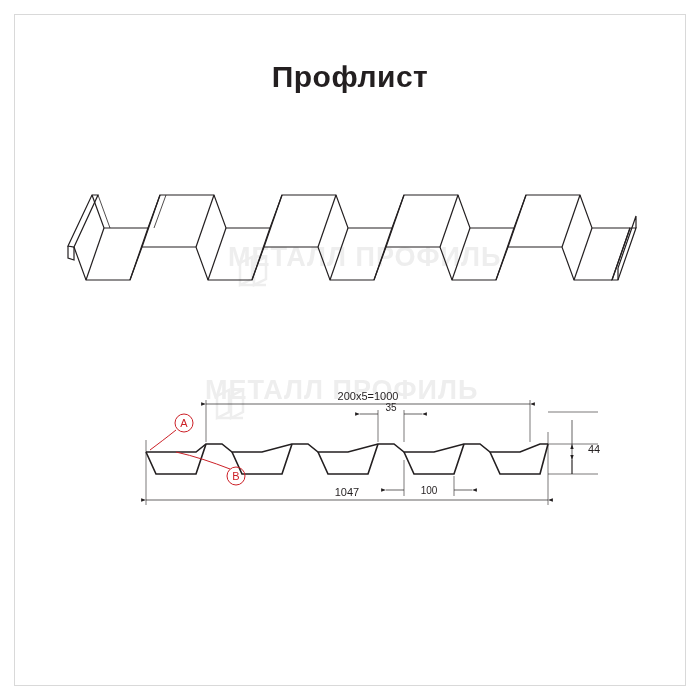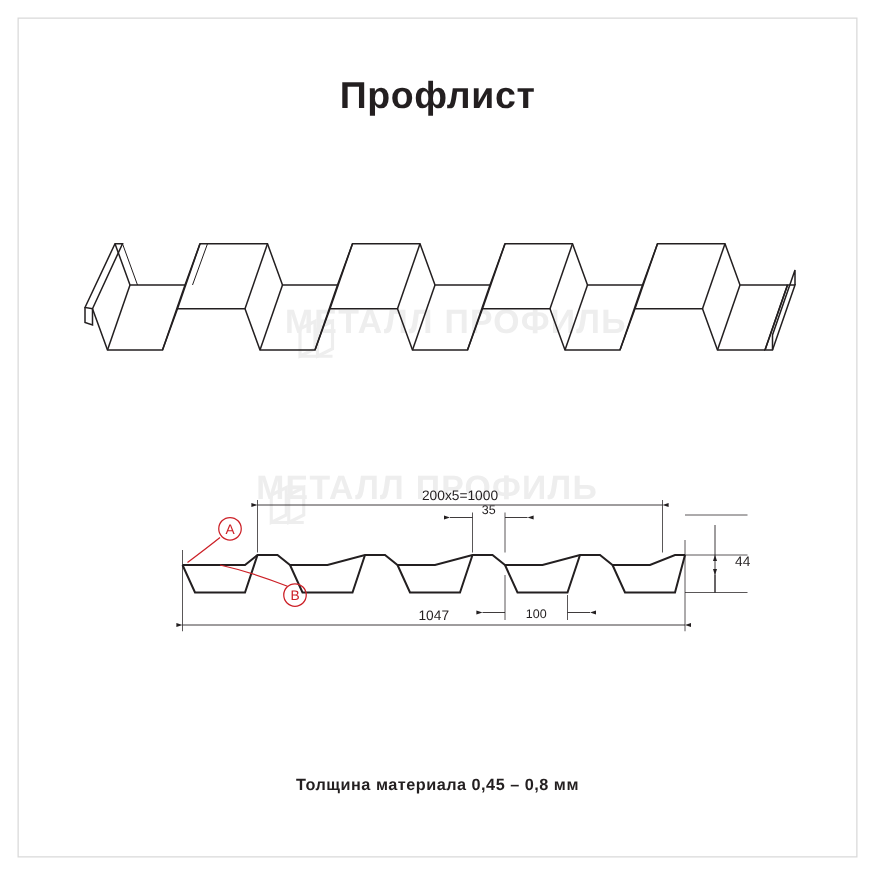--- a/index.html
+++ b/index.html
@@ -282,15 +282,14 @@
       </g>
 
       <g>
         <circle cx="236" cy="476" r="9" fill="none" stroke="#cc2027" stroke-width="1"></circle>
         <text class="callout-text" x="236" y="480" text-anchor="middle">B</text>
         <path d="M230 469 C212 462, 194 456, 176 452" fill="none" stroke="#cc2027" stroke-width="1"></path>
       </g>
     </g>
   </svg>
 
-  <div class="footer-note">Толщина материала 0,45 – 0,8 мм</div>
 
 </div>
 
 </body></html>

